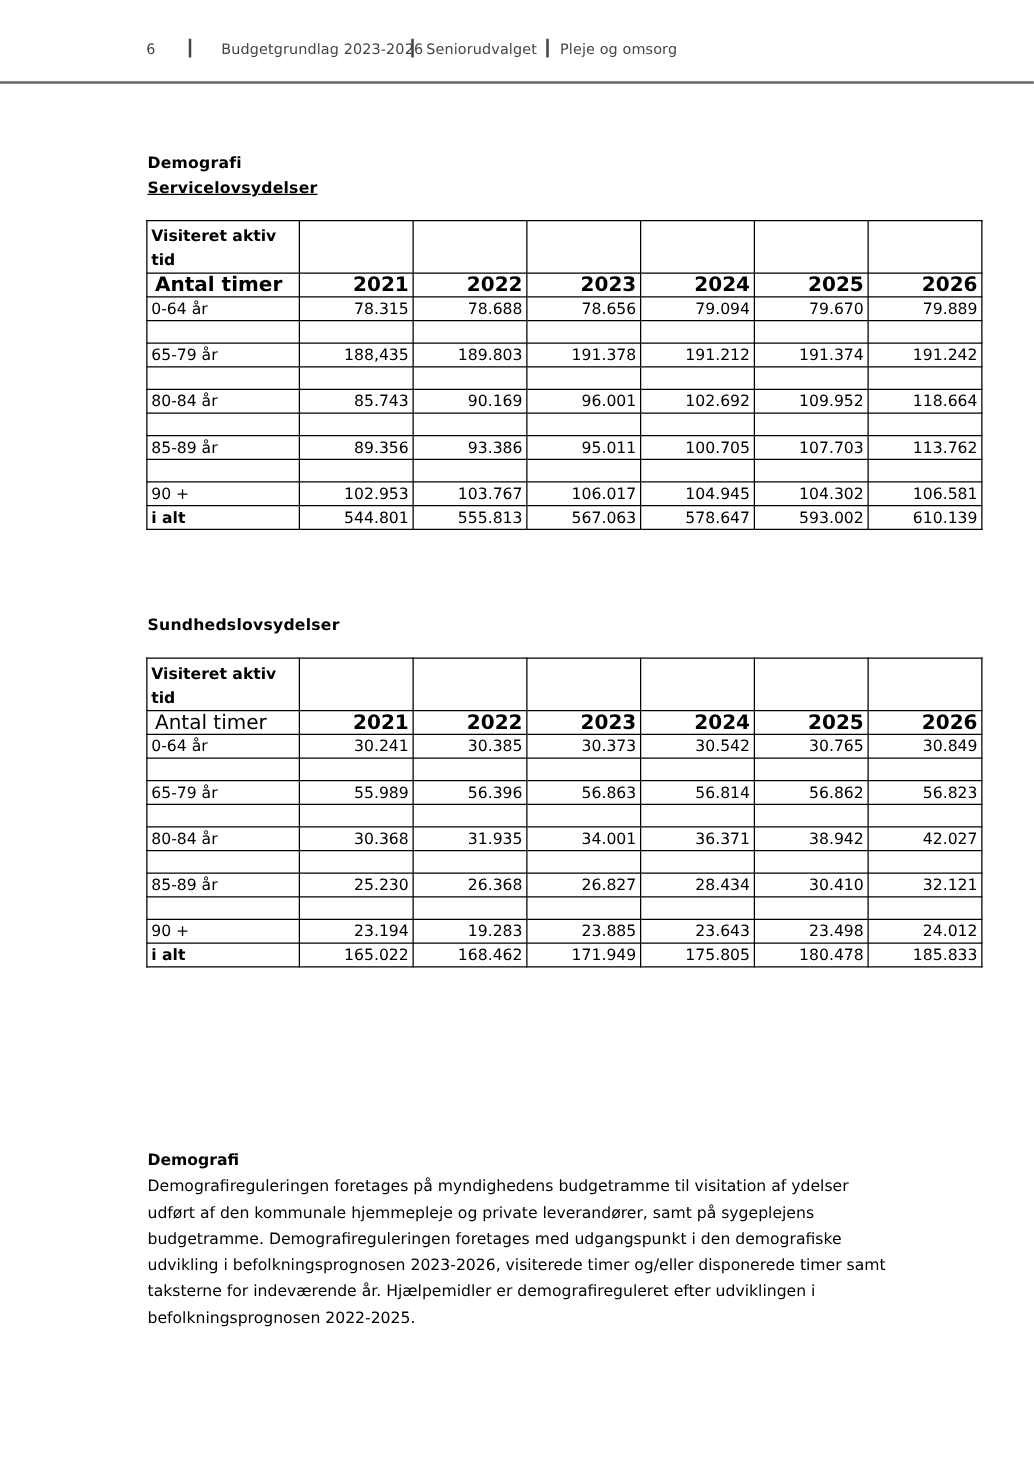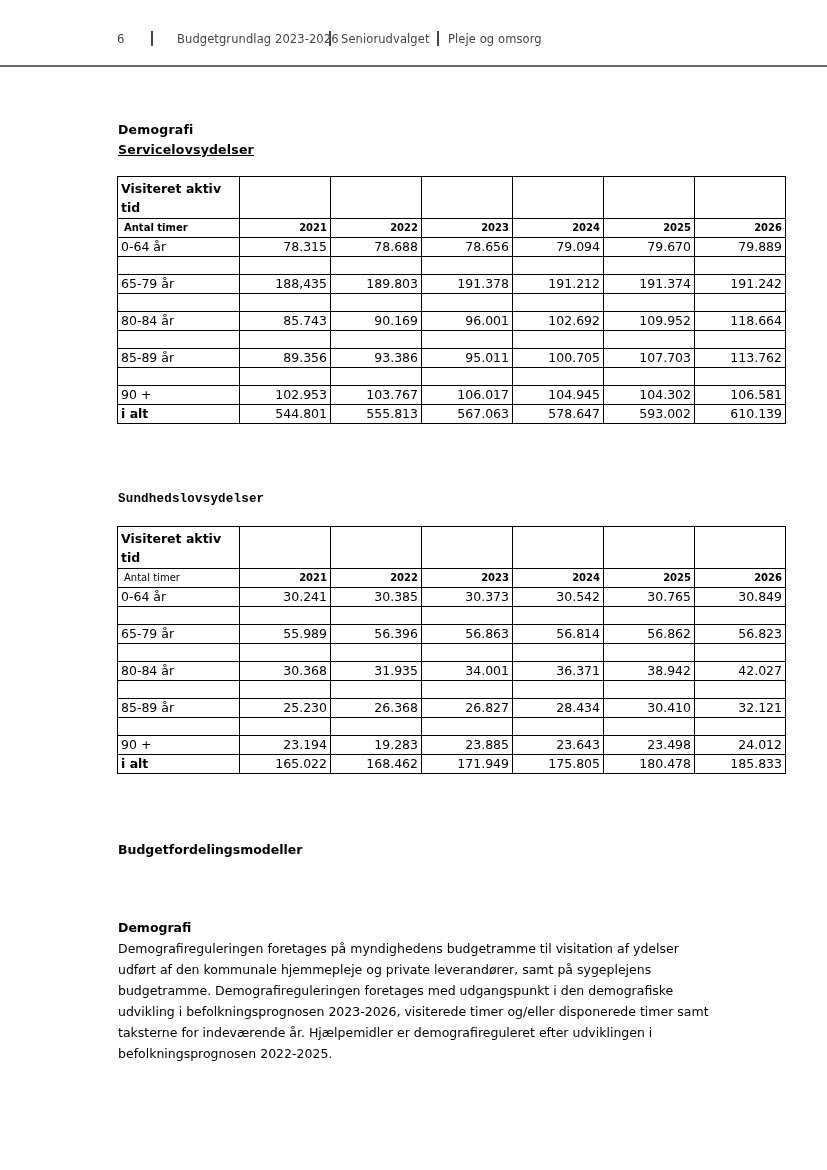--- a/index.html
+++ b/index.html
@@ -26,21 +26,21 @@
       font-size: 12.5px;
     }
     table.data td {
       border: 1.5px solid #000; padding: 0 3px; height: 18px; line-height: 18px;
       text-align: right; white-space: nowrap; vertical-align: bottom;
     }
     table.data td.lbl { text-align: left; width: 112px; margin-left: 10px; }
     table.data td.num { width: 84px; }
     table.data tr.top td { height: 39px; vertical-align: top; }
     table.data tr.top td.lbl { font-weight: bold; line-height: 19px; white-space: normal; padding-top: 2px; }
-    table.data tr.years td { font-weight: bold; font-size: 10px; }
+    table.data tr.years td { font-weight: bold; font-size: 16px; }
     table.data tr.years td.lbl.bold { font-weight: bold; }
     table.data tr.years td.lbl.normal { font-weight: normal; }
     table.data tr.spacer td { height: 17px; }
     table.data tr.total td.lbl { font-weight: bold; }
     .para {
       position: absolute; left: 118px; width: 600px; font-size: 12.5px; line-height: 21px;
     }
     .para .ph { font-weight: bold; display: block; }
   </style>
 </head>
@@ -166,21 +166,21 @@
     <td>544.801</td>
     <td>555.813</td>
     <td>567.063</td>
     <td>578.647</td>
     <td>593.002</td>
     <td>610.139</td>
   </tr>
 </tbody>
   </table>
 
-<div class="heading" style="top:492px;font-family:Liberation Mono, monospace;">Sundhedslovsydelser</div>
+<div class="heading" style="top:492px;">Sundhedslovsydelser</div>
 
 <table class="data" style="top:526px;">
   <tbody>
       <tr class="top">
     <td class="lbl">Visiteret aktiv tid</td>
     <td class="num"></td>
         <td class="num"></td>
         <td class="num"></td>
     <td class="num"></td>
         <td class="num"></td>
@@ -282,19 +282,18 @@
     <td>168.462</td>
     <td>171.949</td>
     <td>175.805</td>
     <td>180.478</td>
     <td>185.833</td>
   </tr>
 </tbody>
   </table>
 
 <div class="para" style="top:839px;">
-  <span class="ph">Budgetfordelingsmodeller</span>
 </div>
 
 <div class="para" style="top:917px;">
   <span class="ph">Demografi</span>
   <span>Demografireguleringen foretages på myndighedens budgetramme til visitation af ydelser udført af den kommunale hjemmepleje og private leverandører, samt på sygeplejens budgetramme. Demografireguleringen foretages med udgangspunkt i den demografiske udvikling i befolkningsprognosen 2023-2026, visiterede timer og/eller disponerede timer samt taksterne for indeværende år. Hjælpemidler er demografireguleret efter udviklingen i befolkningsprognosen 2022-2025.</span>
 </div>
 
 </body></html>

